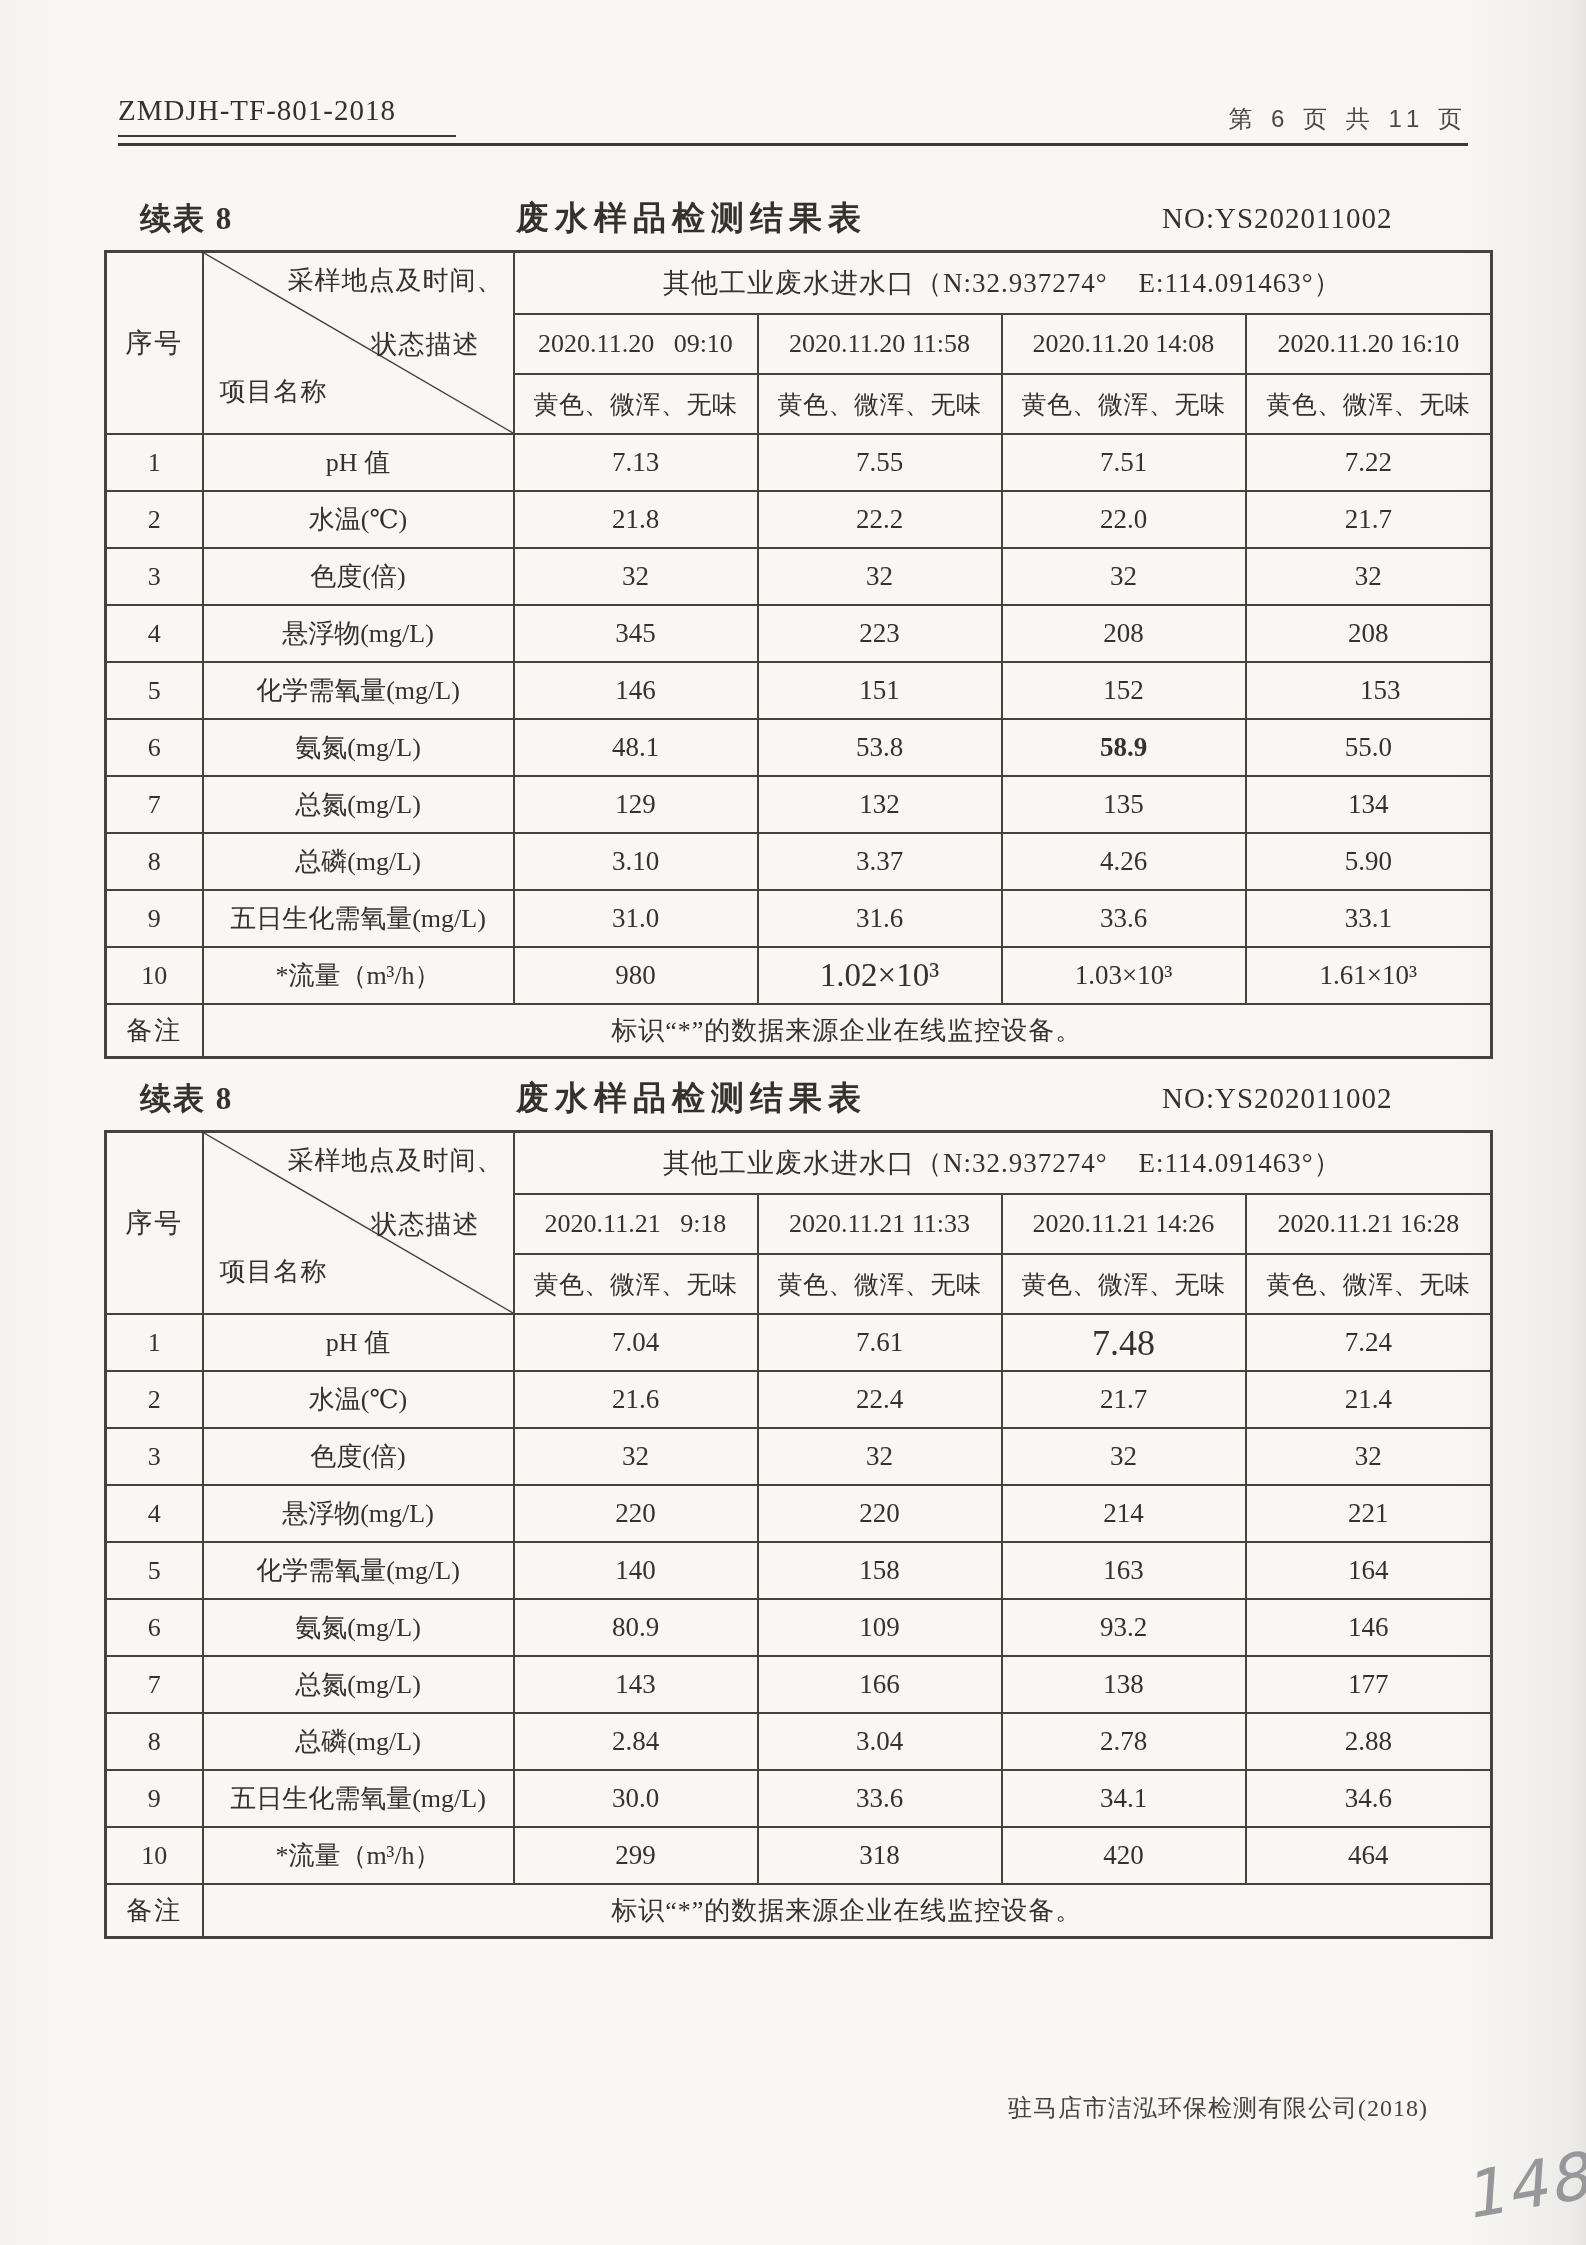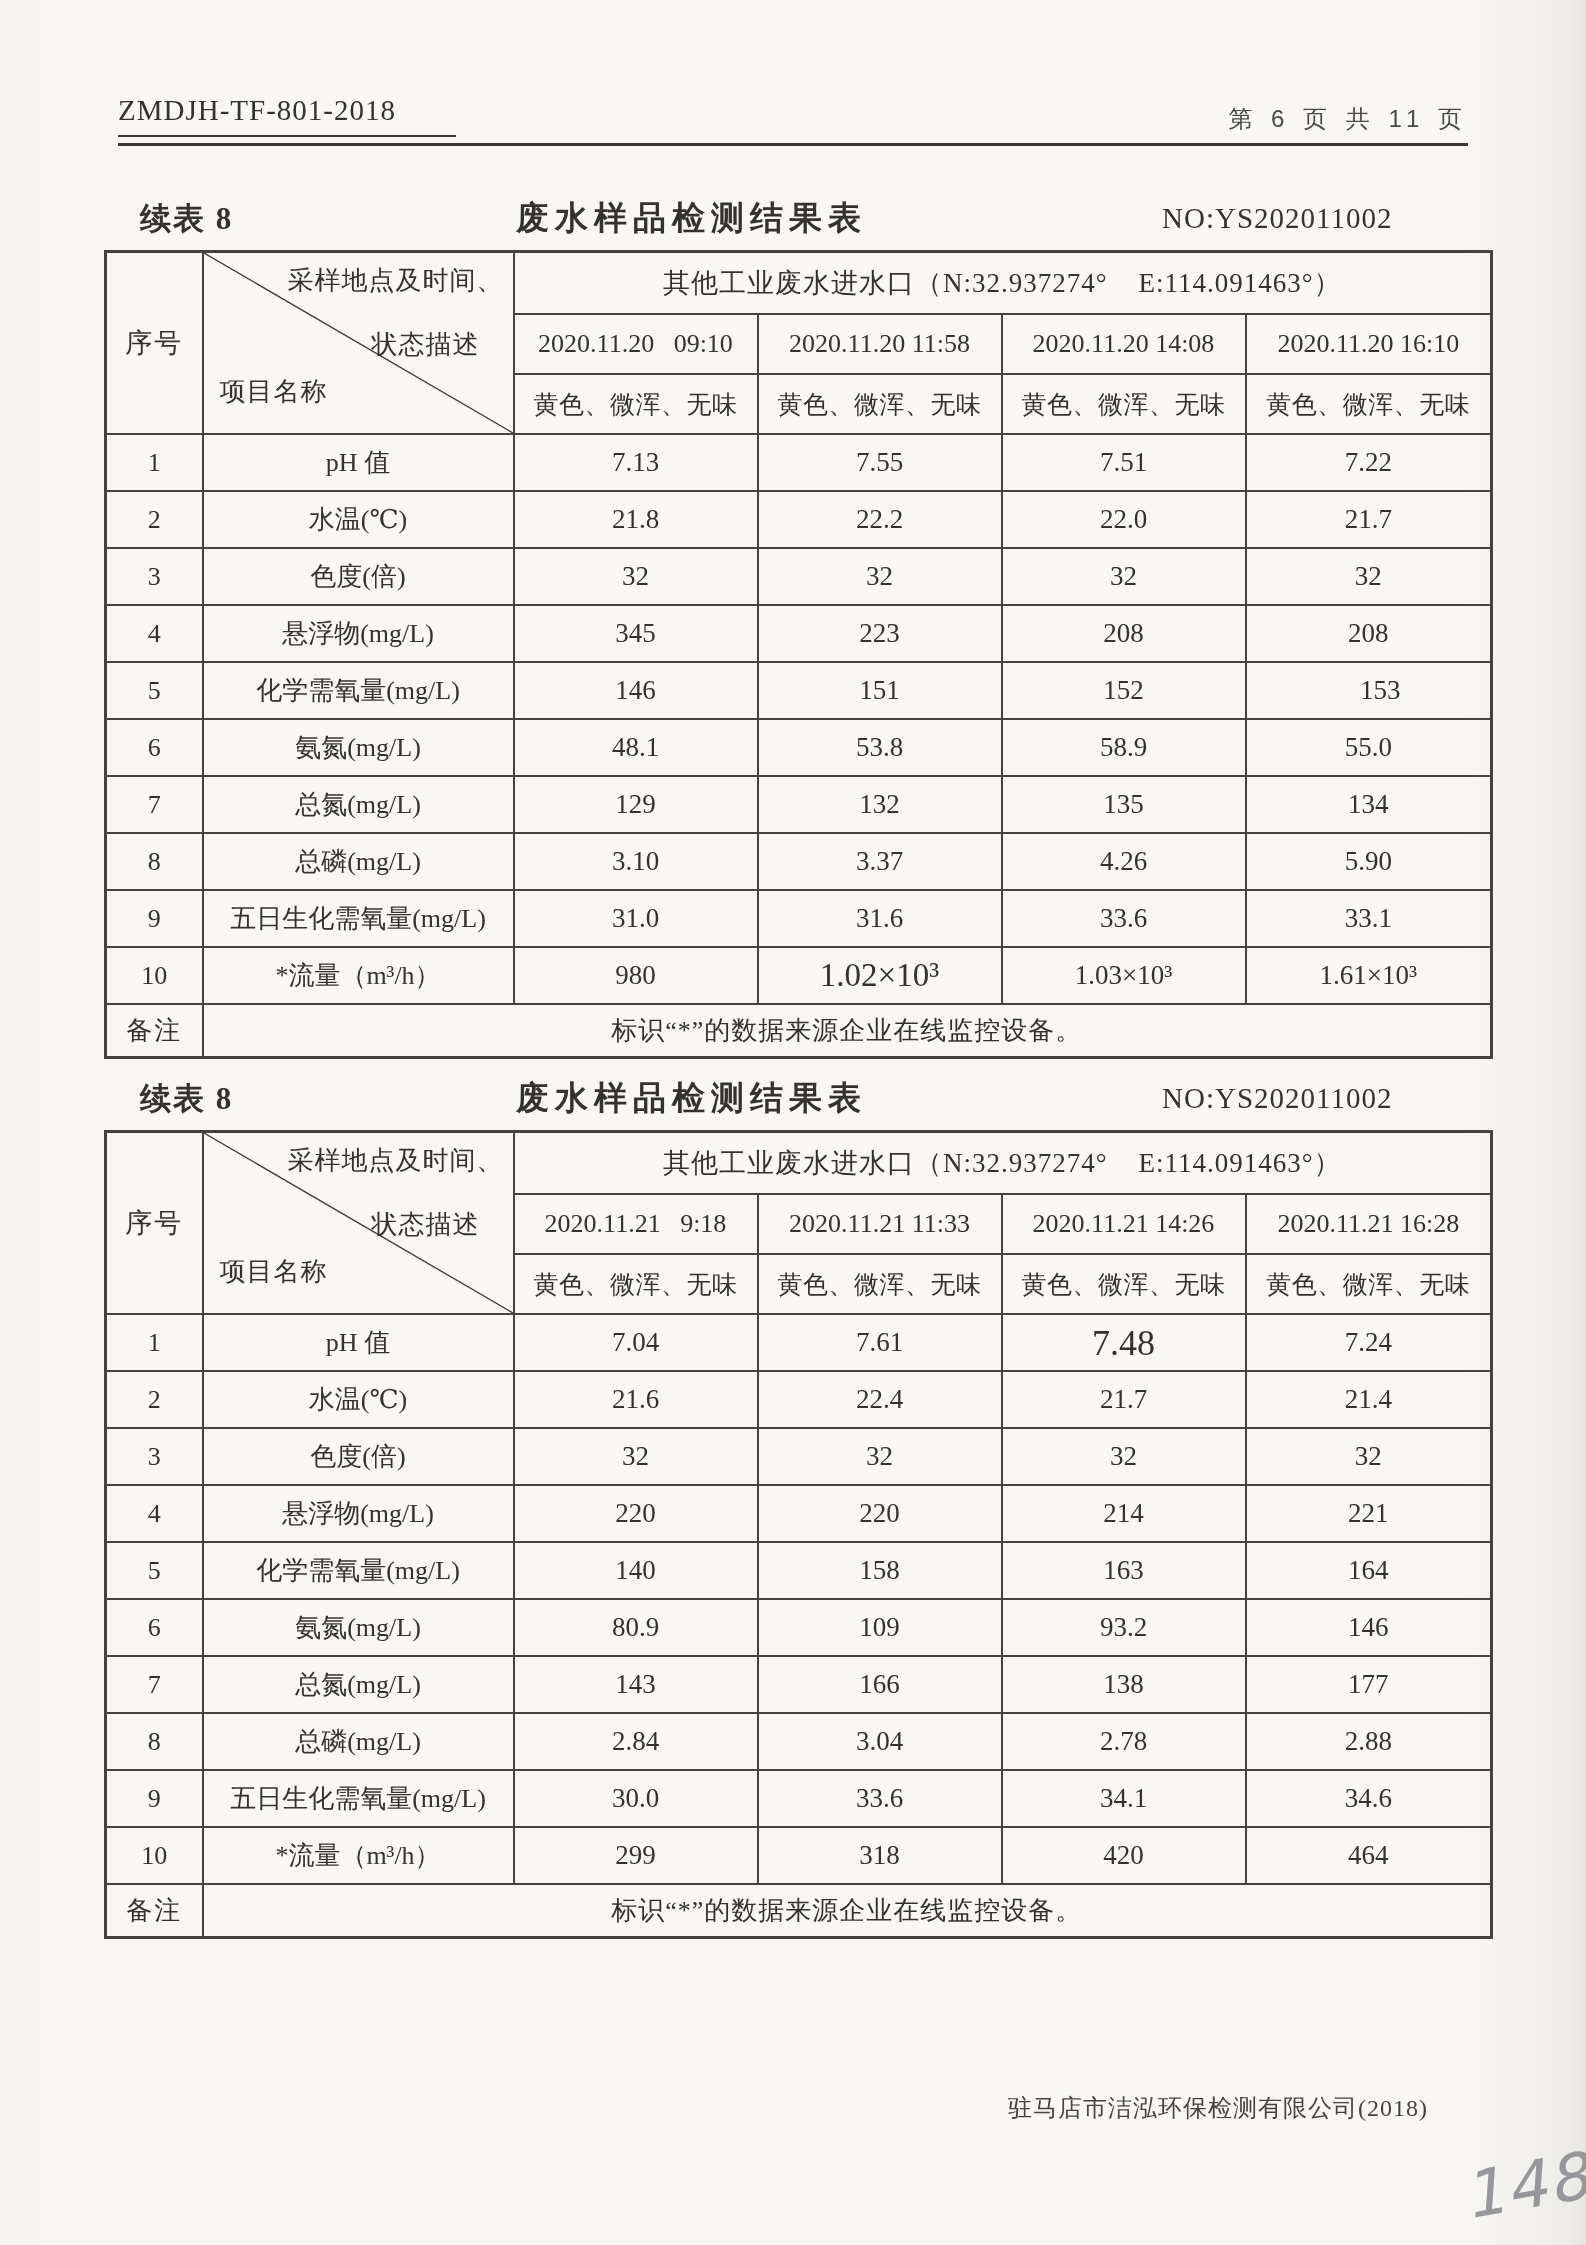--- a/index.html
+++ b/index.html
@@ -158,21 +158,21 @@
             <td class="c-val" style="font-size: 27px;">146</td>
             <td class="c-val" style="font-size: 27px;">151</td>
             <td class="c-val" style="font-size: 27px;">152</td>
             <td class="c-val" style="font-size: 27px; padding-left: 24px;">153</td>
           </tr>
           <tr>
             <td class="c-no" style="font-size: 26px;">6</td>
             <td class="c-name" style="font-size: 26px;">氨氮(mg/L)</td>
             <td class="c-val" style="font-size: 27px;">48.1</td>
             <td class="c-val" style="font-size: 27px;">53.8</td>
-            <td class="c-val" style="font-size: 27px;">58.9</td>
+            <td class="c-val" style="font-size: 27px; font-weight: bold;">58.9</td>
             <td class="c-val" style="font-size: 27px;">55.0</td>
           </tr>
           <tr>
             <td class="c-no" style="font-size: 26px;">7</td>
             <td class="c-name" style="font-size: 26px;">总氮(mg/L)</td>
             <td class="c-val" style="font-size: 27px;">129</td>
             <td class="c-val" style="font-size: 27px;">132</td>
             <td class="c-val" style="font-size: 27px;">135</td>
             <td class="c-val" style="font-size: 27px;">134</td>
           </tr>

